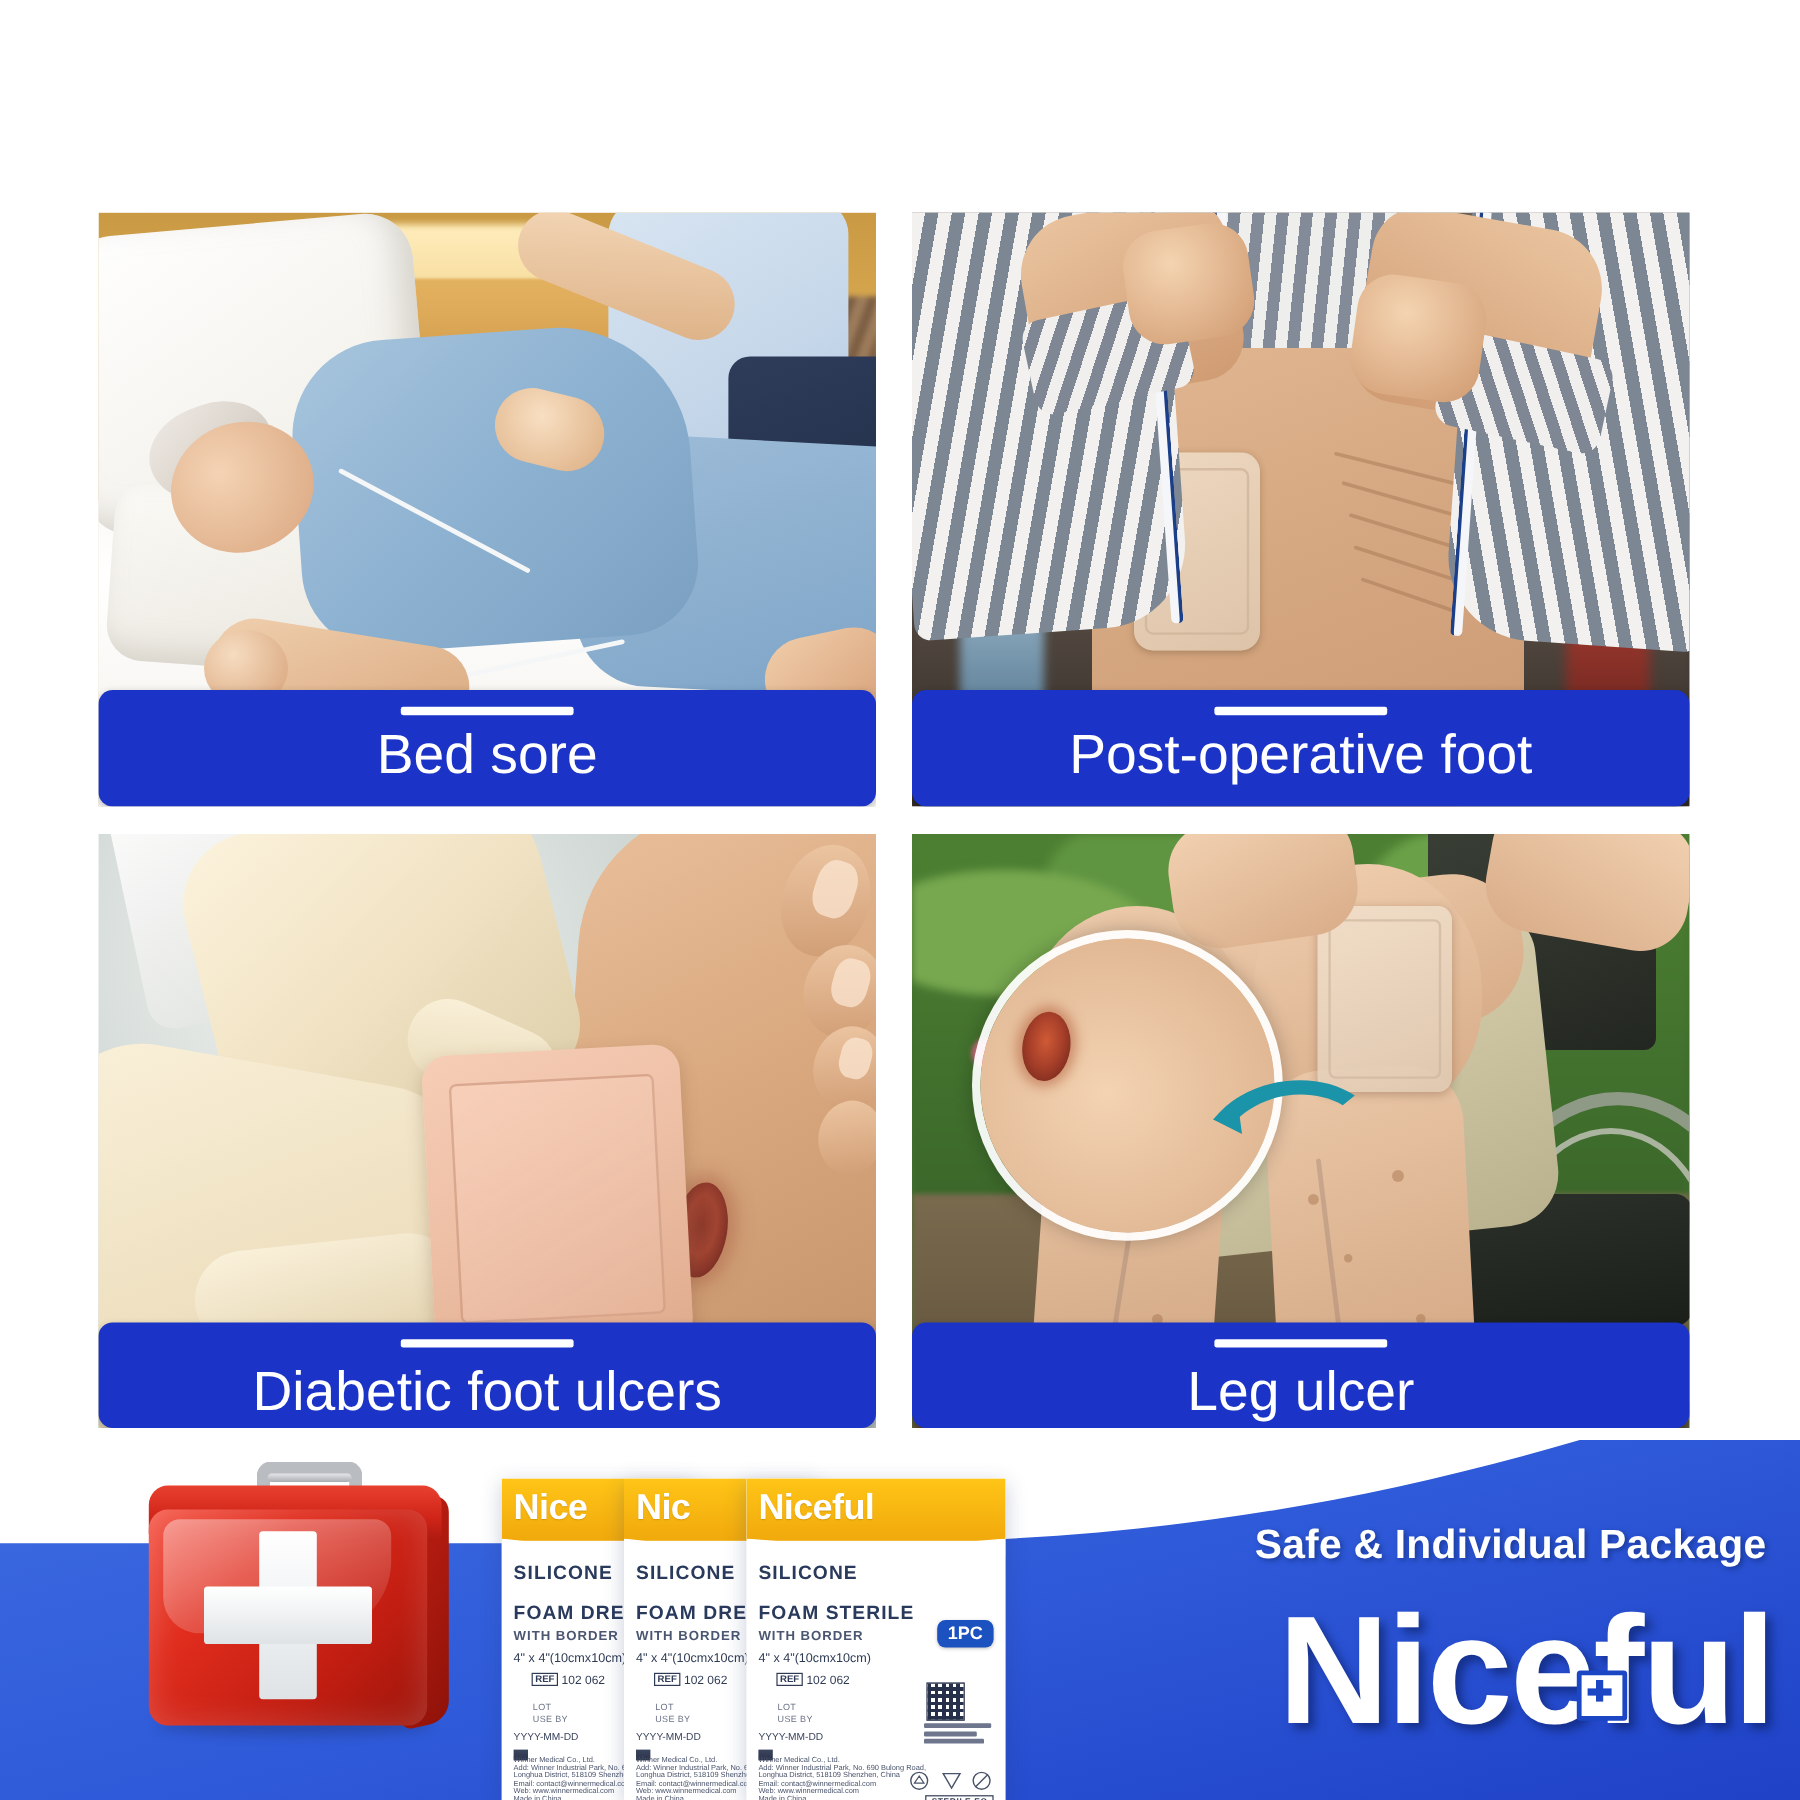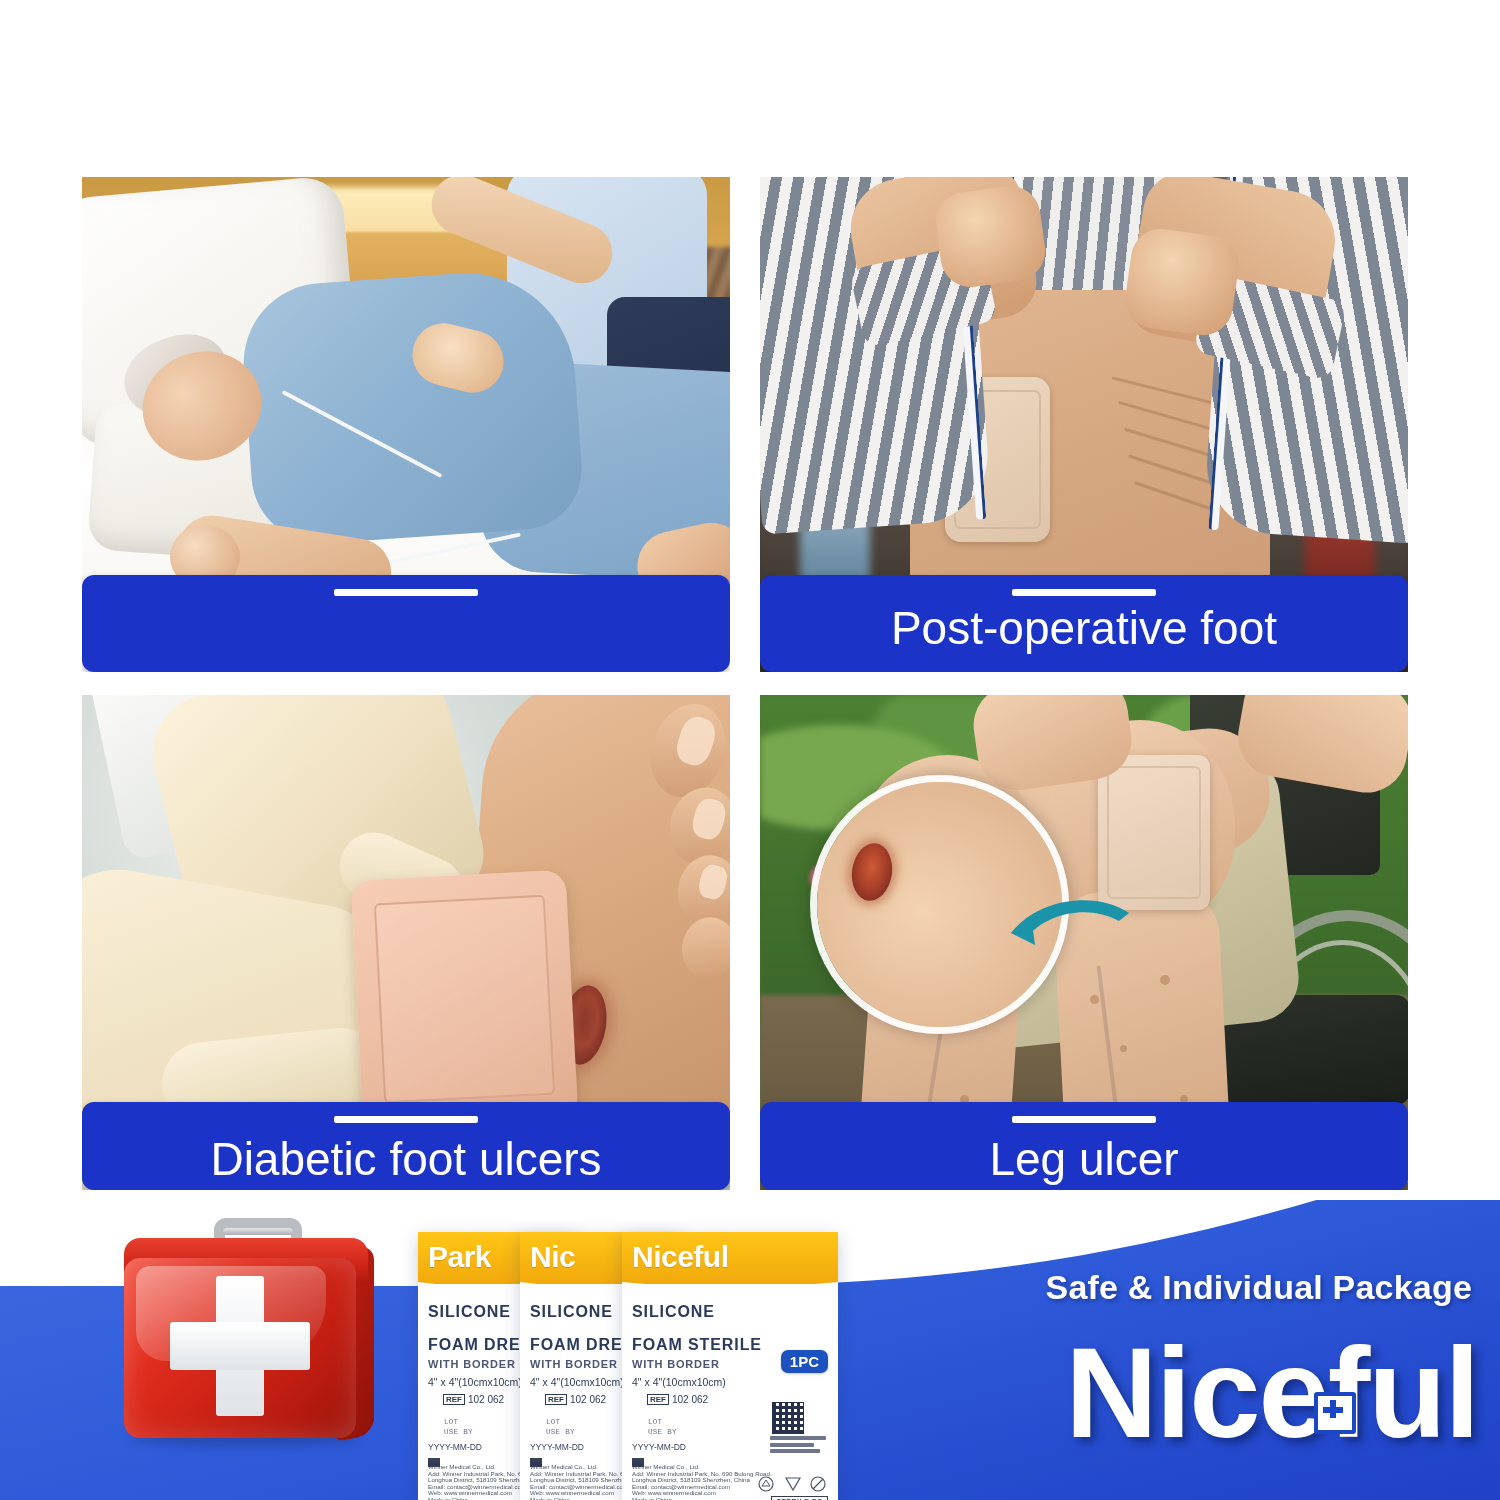--- a/index.html
+++ b/index.html
@@ -307,21 +307,21 @@
     letter-spacing:.9px;white-space:nowrap;font-family:"Liberation Sans",sans-serif;}
   .pack .sub{position:absolute;left:10px;top:126px;font-size:11px;font-weight:bold;color:#4a5672;
     letter-spacing:.8px;white-space:nowrap;font-family:"Liberation Sans",sans-serif;}
   .pack .size{position:absolute;left:10px;top:144px;font-size:10.5px;color:#2f3b55;
     white-space:nowrap;font-family:"Liberation Sans",sans-serif;}
   .pack .refrow{position:absolute;left:10px;top:162px;font-size:10px;color:#2f3b55;
     white-space:nowrap;font-family:"Liberation Sans",sans-serif;padding-left:15px;}
   .pack .refbox{display:inline-block;border:1.3px solid #2f3b55;padding:0 2px;font-size:8px;
     font-weight:bold;vertical-align:1px;margin-right:3px;}
   .pack .symline{position:absolute;left:10px;font-size:7.5px;color:#6a7287;letter-spacing:.3px;
-    font-family:Liberation Mono, monospace;white-space:nowrap;padding-left:16px;}
+    font-family:Liberation Sans, sans-serif;white-space:nowrap;padding-left:16px;}
   .pack .s1{top:186px;}
   .pack .s2{top:196px;}
   .pack .lotrow{position:absolute;left:10px;top:210px;font-size:8.5px;color:#3b455e;
     white-space:nowrap;font-family:"Liberation Sans",sans-serif;}
   .pack .addr{position:absolute;left:10px;top:232px;font-size:6.2px;line-height:6.6px;color:#49536b;
     width:150px;font-family:"Liberation Sans",sans-serif;}
   .pack .mfr{position:absolute;left:10px;top:226px;width:12px;height:9px;
     background:linear-gradient(180deg,#3b455e,#2b3349);}
   .pack .onepc{position:absolute;right:10px;top:118px;
     background:#1b52c0;color:#fff;border-radius:7px;padding:3px 9px;
@@ -388,20 +388,21 @@
           <div class="head"></div>
         <div class="nurse-arm"></div>
           <div class="nurse-hand"></div>
         <div class="arm"></div>
           <div class="fist"></div>
         <div class="foot"></div>
           <div class="sheetfold"></div>
       </div>
       <div class="caption">
         <div class="cap-dash"></div>
+        <div class="cap-text">Bed sore</div>
       </div>
     </div>
 
     <div class="card c1">
       <div class="photo p2">
         <div class="blurbg"></div>
           <div class="bluejar"></div>
           <div class="redobj"></div>
         <div class="belly"></div>
         <div class="wrinkle w1"></div>
@@ -522,21 +523,21 @@
     <div class="body"></div>
     <div class="gloss"></div>
     <div class="crossV"></div>
       <div class="crossH"></div>
   </div>
 
   <div class="packs">
 
     <div class="pack pk3">
       <div class="band"></div>
-      <div class="brand">Park</div>
+      <div class="brand">Nice</div>
       <div class="ttl">SILICONE</div>
       <div class="ttl2">FOAM DRESS</div>
       <div class="sub">WITH BORDER</div>
       <div class="size">4" x 4"(10cmx10cm)</div>
       <div class="refrow">
         <span class="refbox">REF</span><span>102 062</span>
       </div>
       <div class="symline s1">LOT</div>
       <div class="symline s2">USE BY</div>
       <div class="lotrow">YYYY-MM-DD</div>

